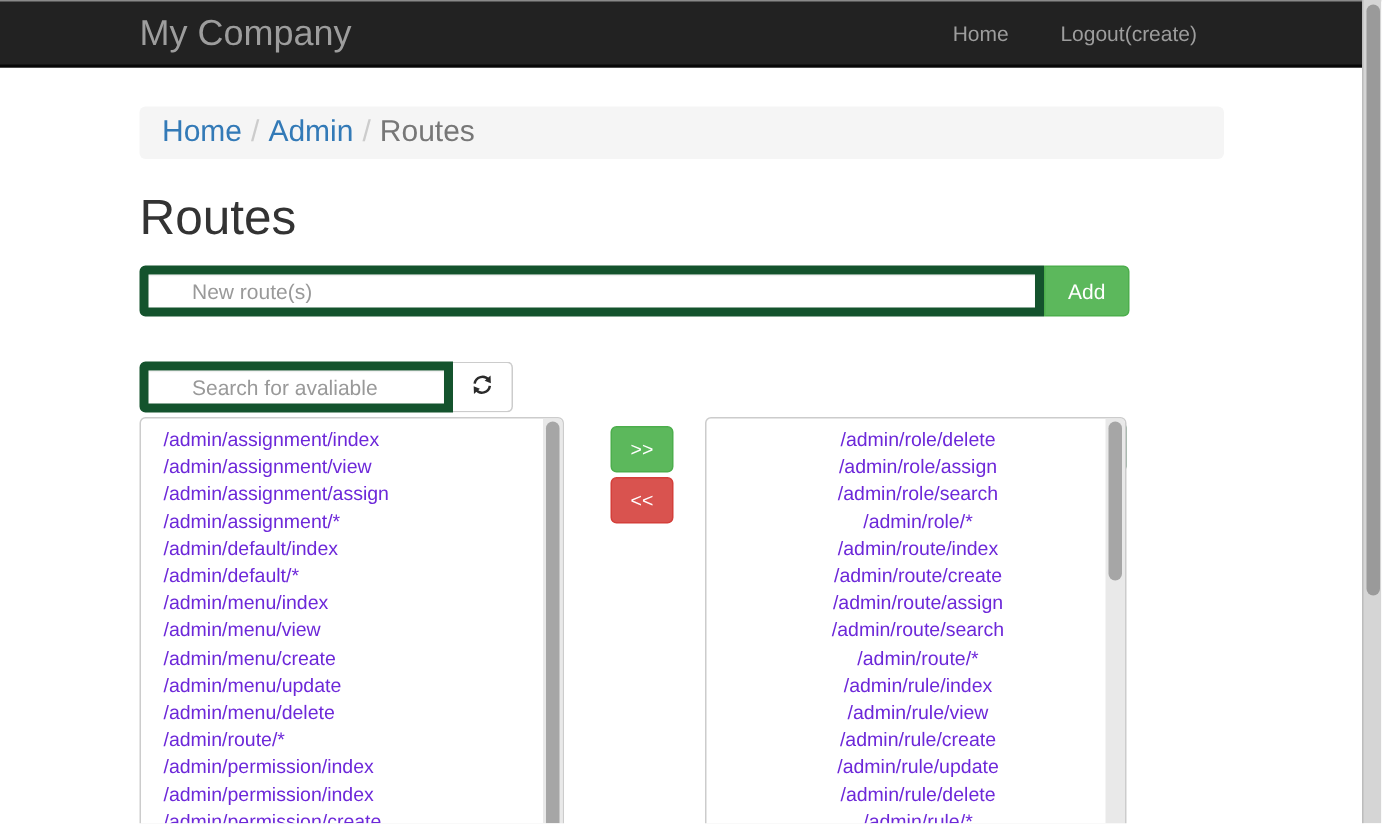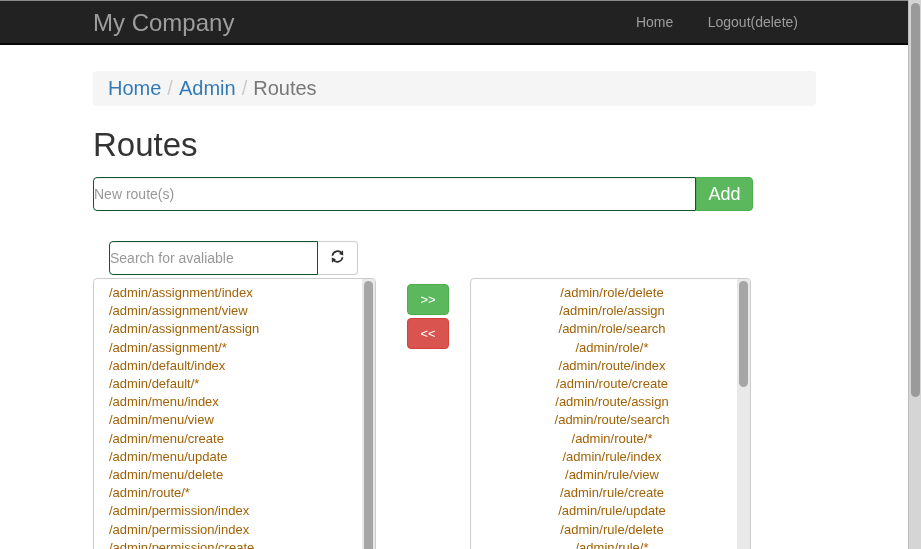--- a/index.html
+++ b/index.html
@@ -25,47 +25,47 @@
                 line-height:19px; white-space:nowrap; }
   .breadcrumb a { color:#337ab7; text-decoration:none; cursor:pointer; }
   .breadcrumb .sep { color:#cccccc; padding:0 6px; }
   .breadcrumb .active { color:#777777; }
 
   
   h1.page-title { position:absolute; left:93px; top:126px; font-size:33px; font-weight:500;
                   color:#333333; }
 
   
-  .tinput { height:34px; border:1px solid #14532d; border-radius:4px; padding:6px 0;
+  .tinput { height:34px; border:6px solid #14532d; border-radius:4px; padding:6px 29px;
             font-size:14px; color:#555555; font-family:"Liberation Sans",sans-serif;
             box-shadow:inset 0 1px 1px rgba(0,0,0,.075); outline:none; background:#fff; }
   .tinput::placeholder { color:#999999; opacity:1; }
 
   
   .new-route-group { position:absolute; left:93px; top:177px; width:660px; height:34px; display:flex; }
   .new-route-group input { width:603px; border-radius:4px 0 0 4px; }
   .btn-add { width:57px; height:34px; background:#5cb85c; border:1px solid #4cae4c;
-             color:#ffffff; font-size:18px; border-radius:0 4px 4px 0; cursor:pointer;
+             color:#ffffff; font-size:14px; border-radius:0 4px 4px 0; cursor:pointer;
              font-family:"Liberation Sans",sans-serif; }
 
   
   .search-group-left { position:absolute; left:93px; top:241px; width:283px; height:34px; display:flex; }
-  .search-group-left input { width:209px; border-radius:4px 0 0 4px;margin-left:16px; }
+  .search-group-left input { width:209px; border-radius:4px 0 0 4px; }
   .btn-refresh { width:40px; height:34px; background:#ffffff; border:1px solid #cccccc;
                  border-left:0; border-radius:0 4px 4px 0; cursor:pointer;
                  display:flex; align-items:center; justify-content:center; }
   .search-assigned { position:absolute; left:470px; top:241px; width:281px;margin-top:40px; }
 
   
   .listbox { position:absolute; top:278px; height:272px; background:#fff;
              border:1px solid #cccccc; border-radius:4px 4px 0 0; overflow:hidden; }
   .listbox.left { left:93px; width:283px; }
   .listbox.right { left:470px; width:281px;text-align:center; }
   .listbox ul { list-style:none; margin:0; padding:5px 0 0 0; }
-  .route-item { padding:0 12px 0 15px; line-height:18.2px; font-size:13px; color:#a16207;
+  .route-item { padding:0 12px 0 15px; line-height:18.2px; font-size:13px; color:#6d28d9;
                 white-space:nowrap; cursor:pointer; }
 
   
   .list-scroll { position:absolute; top:0; right:0; width:13px; height:100%; background:#e9e9e9; }
   .list-thumb { position:absolute; left:2px; width:9px; background:#a6a6a6; border-radius:5px; }
   .list-thumb.tall { top:2px; height:calc(100% - 2px); border-radius:5px 5px 0 0; }
   .list-thumb.short { top:2px; height:106px; }
 
   
   .btn-transfer { position:absolute; left:407px; width:42px; height:31px; border-radius:4px;
@@ -83,21 +83,21 @@
 </head>
 <body>
 
 <div class="screen">
   <div class="top-edge"></div>
 
   <nav class="navbar">
     <a class="brand">My Company</a>
     <div class="nav-links">
       <a class="nav-link">Home</a>
-      <a class="nav-link">Logout(delete)</a>
+      <a class="nav-link">Logout(create)</a>
     </div>
   </nav>
 
   <div class="breadcrumb">
     <a>Home</a><span class="sep">/</span><a>Admin</a><span class="sep">/</span><span class="active">Routes</span>
   </div>
 
   <h1 class="page-title">Routes</h1>
 
   <div class="new-route-group">

